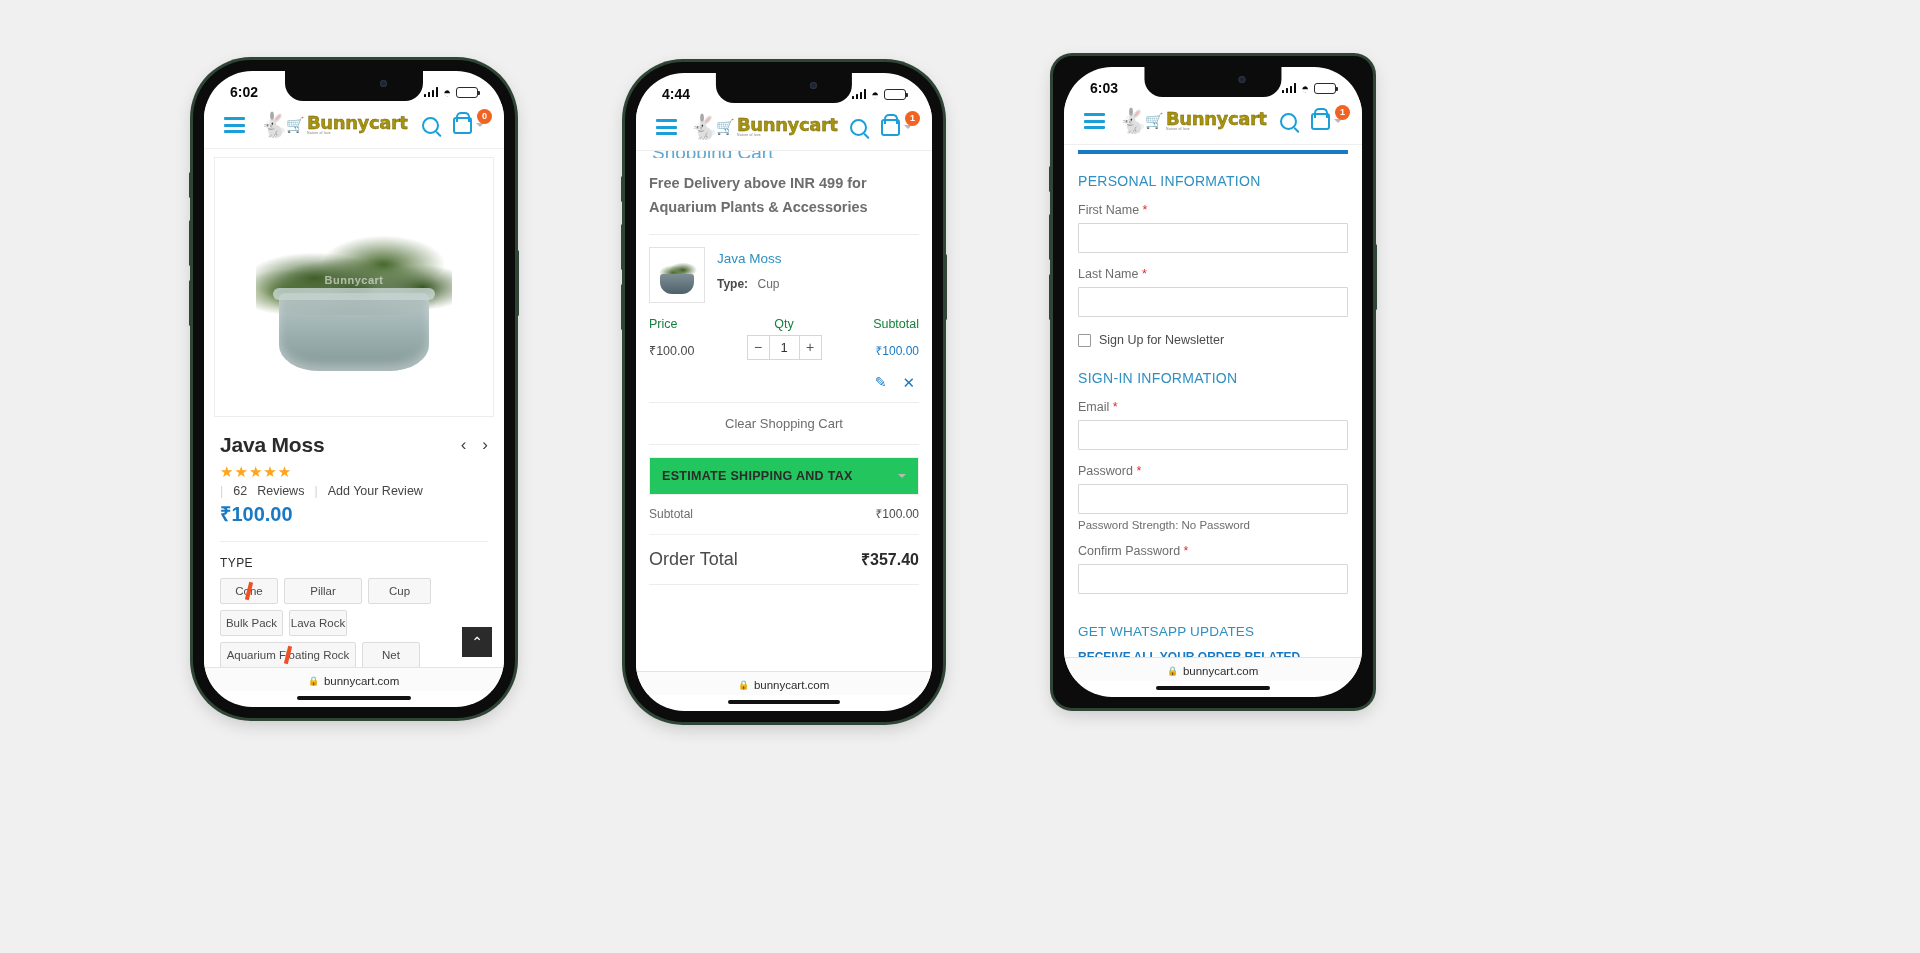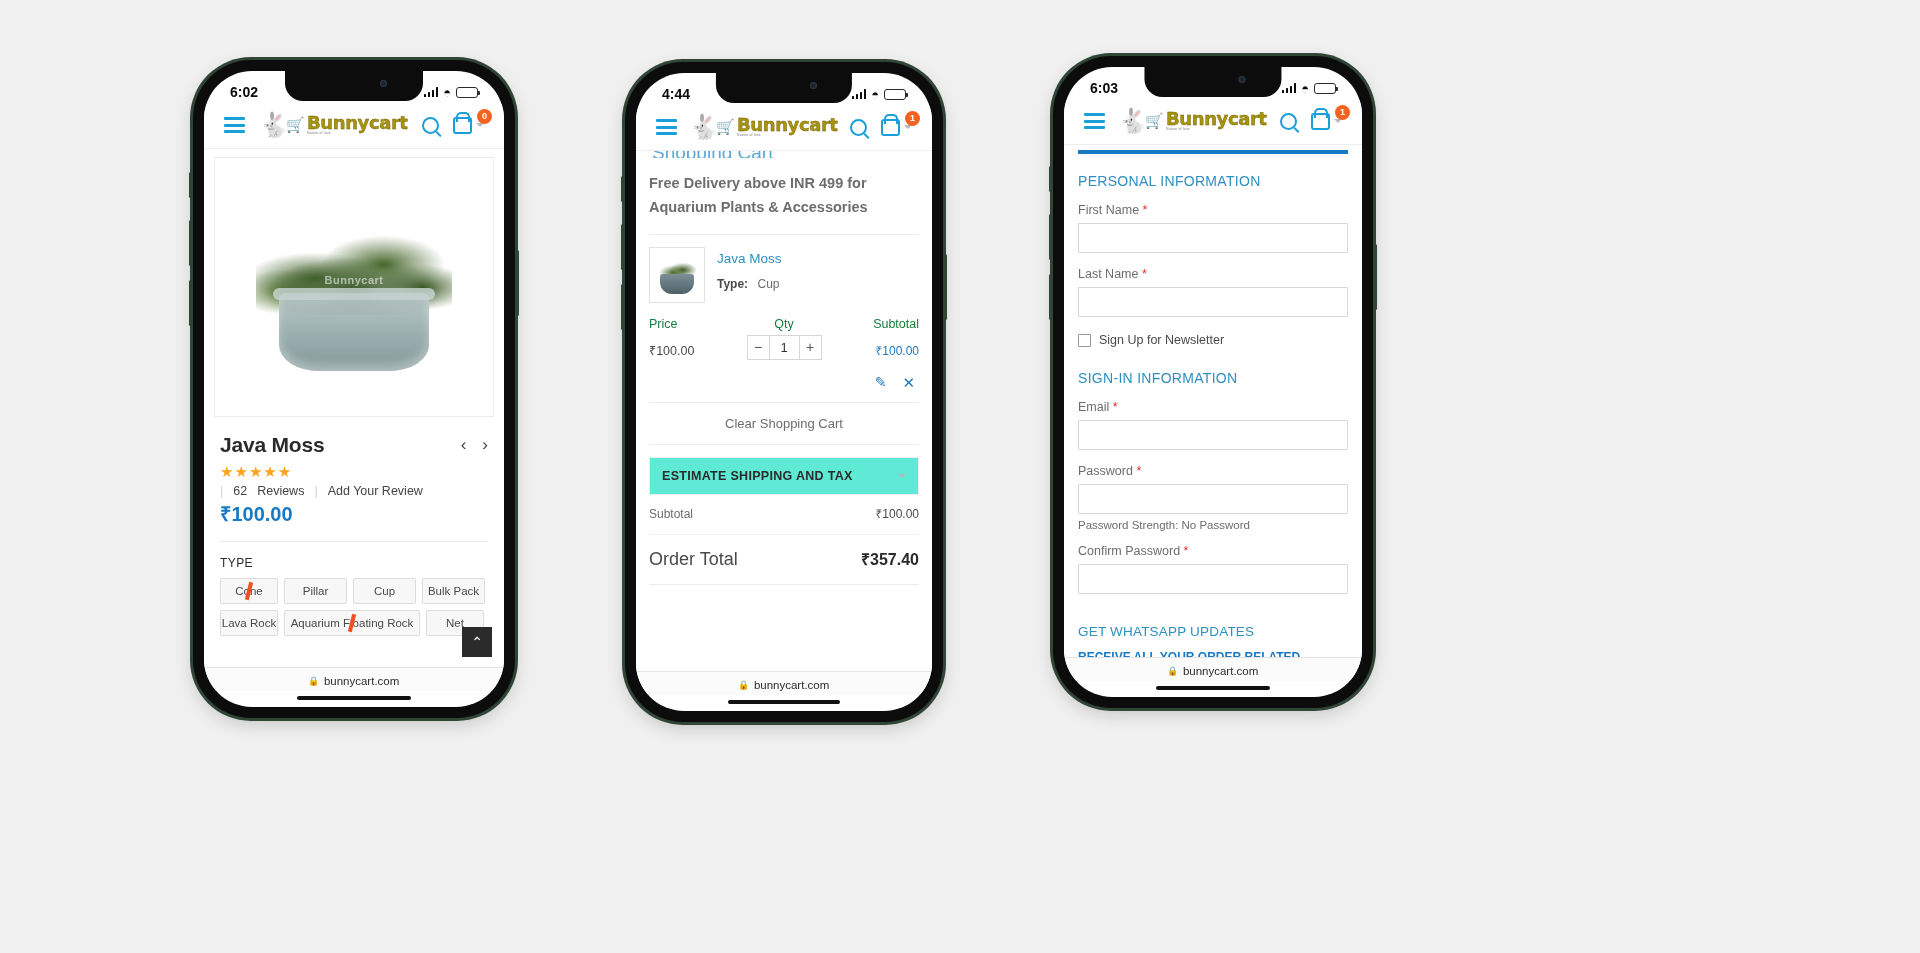--- a/index.html
+++ b/index.html
@@ -257,21 +257,21 @@
   .act-del { color:#1979c3; font-size: 15px; }
   .rowline { height:1px; background:#ececec; margin: 0 13px; }
   .clear-btn {
     text-align:center; font-size: 13px; color:#6d6d6d;
     padding: 13px 0; margin: 0 13px;
     border-bottom: 1px solid #ececec;
   }
   .est-header {
     display:flex; align-items:center; justify-content:space-between;
     margin: 12px 13px 0 13px; padding: 11px 12px;
-    background:#5eead4; border:1px solid #ececec;
+    background:#22c55e; border:1px solid #ececec;
     font-size: 12.5px; font-weight: bold; color:#2b2b2b; letter-spacing:.3px;
   }
   .sum-row {
     display:flex; justify-content:space-between; gap: 10px;
     padding: 11px 0; margin: 0 13px;
     border-bottom: 1px solid #f0f0f0;
     font-size: 12px; color:#6d6d6d; line-height:1.45;
   }
   .sum-row .amt { color:#4a4a4a; white-space:nowrap; }
   .total-row {
@@ -386,21 +386,21 @@
 
           <div class="price-big">₹100.00</div>
           <div class="hr"></div>
 
           <div class="opt-label">TYPE</div>
           <div class="opt-grid">
             <div class="opt" style="width:58px">
               <span>Cone</span>
               <span class="slash"></span>
             </div>
-            <div class="opt" style="width:63px">
+            <div class="opt" style="width:78px">
               <span>Pillar</span>
             </div>
             <div class="opt" style="width:63px">
               <span>Cup</span>
             </div>
             <div class="opt" style="width:63px">
               <span>Bulk Pack</span>
             </div>
             <div class="opt" style="width:58px">
               <span>Lava Rock</span>
@@ -540,21 +540,21 @@
 
         <div class="browser-bar">
           <span class="lock">🔒</span>
           <span>bunnycart.com</span>
         </div>
         <div class="home-ind"></div>
       </div>
     </div>
   </div>
 
-  <div class="phone" style="left:1053px; top:56px; width:320px; height:652px;">
+  <div class="phone" style="left:1053px; top:56px; width:320px; height:652px;border-radius:19px;">
     <div class="side-btn left" style="top:110px;height:26px;"></div>
     <div class="side-btn left" style="top:158px;height:46px;"></div>
     <div class="side-btn left" style="top:218px;height:46px;"></div>
     <div class="side-btn right" style="top:188px;height:66px;"></div>
     <div class="phone-inner">
       <div class="notch">
           <span class="cam"></span>
         </div>
       <div class="flexcol">
 

